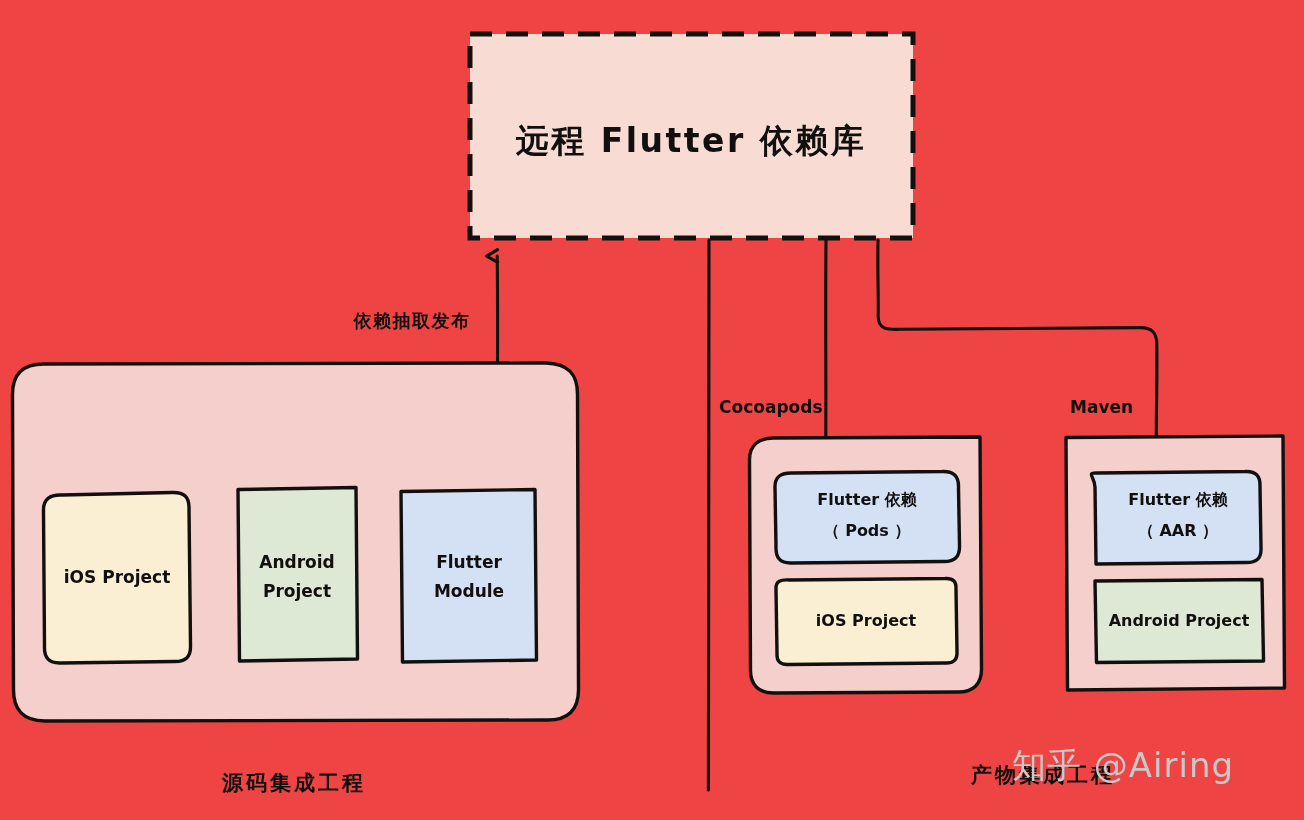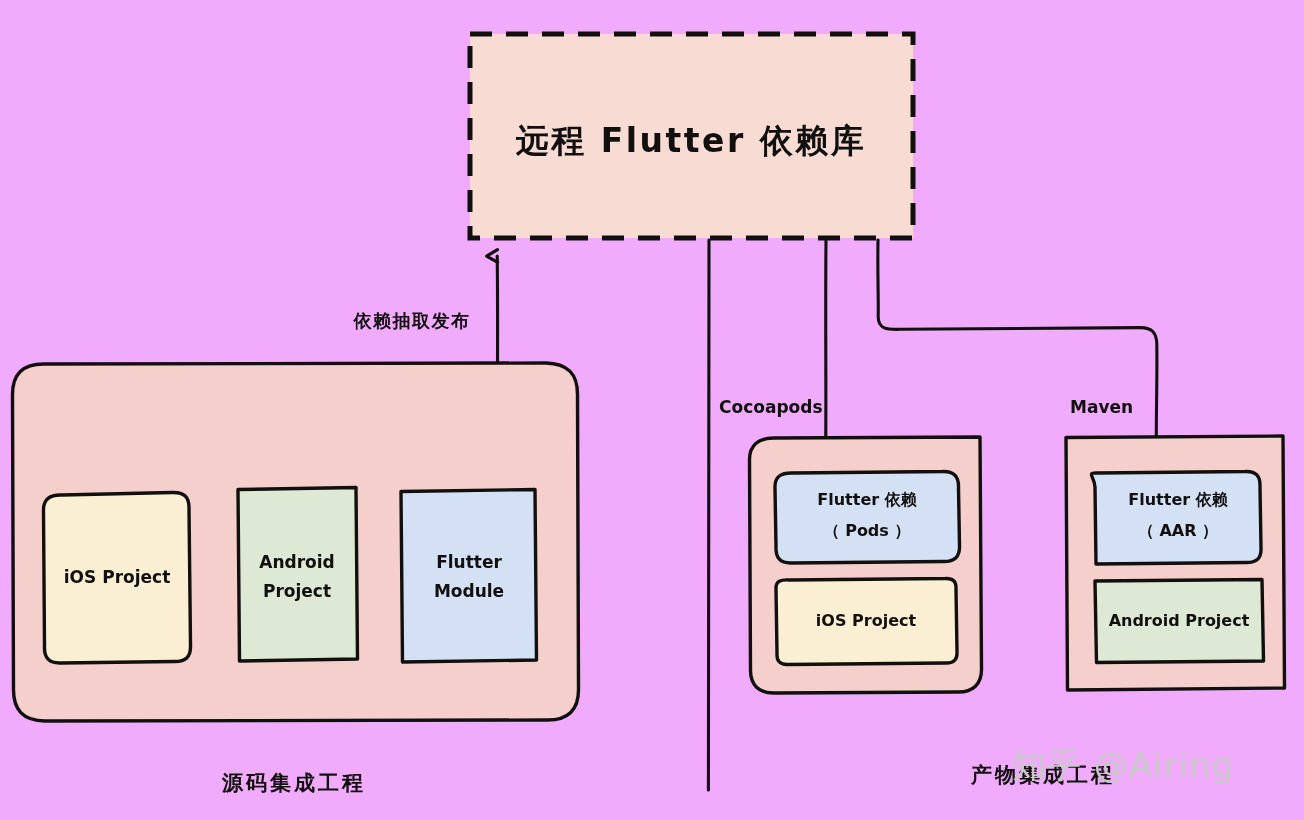--- a/index.html
+++ b/index.html
@@ -10,21 +10,21 @@
   body {
     width: 1304px;
     height: 820px;
     overflow: hidden;
     font-family: "DejaVu Sans", sans-serif;
   }
   #diagram-root {
     position: relative;
     width: 1304px;
     height: 820px;
-    background: #f0abfc;
+    background: #ef4444;
   }
   svg#scene {
     display: block;
     width: 1304px;
     height: 820px;
   }
   .node-text {
     font-family: "DejaVu Sans", sans-serif;
     fill: #11100f;
     text-anchor: middle;

